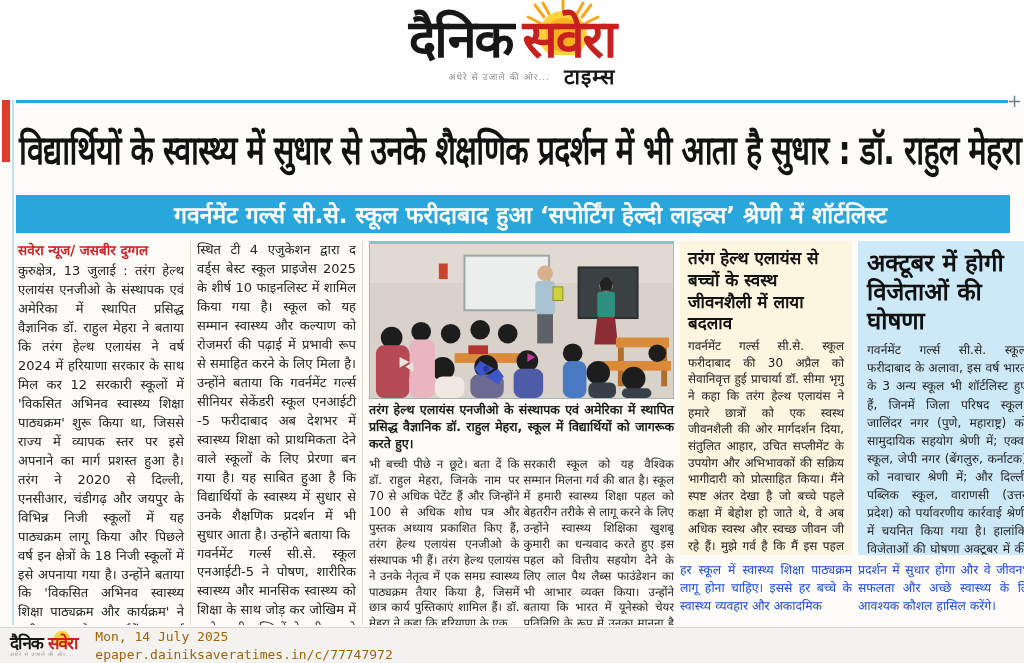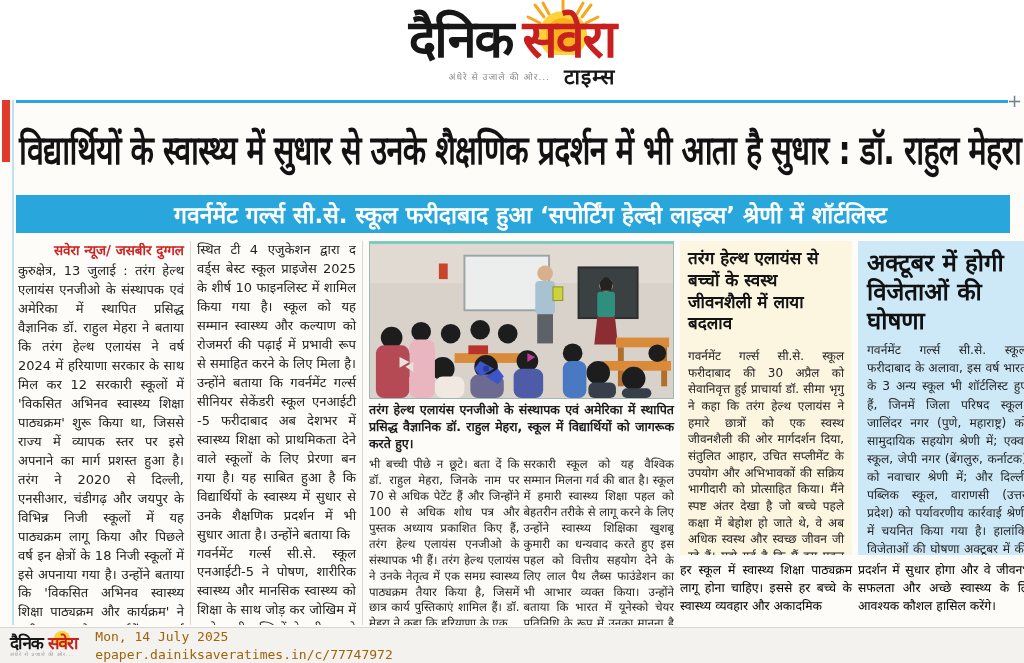--- a/index.html
+++ b/index.html
@@ -27,32 +27,32 @@
   .plus { position:absolute; right:-14px; top:-10px; color:#6d8390; font-size:18px; font-weight:400; cursor:pointer; }
   .headline-wrap { height:90px; display:flex; align-items:center; justify-content:center; overflow:hidden; padding:0 4px; }
   .headline { display:inline-block; white-space:nowrap; font-size:40px; font-weight:900; color:#121212; letter-spacing:-1px; }
   .subband { background:#29a7dd; margin:2px 14px 0 0; height:38px; display:flex; align-items:center; justify-content:center; overflow:hidden;padding-left:35px; }
   .subband span { display:inline-block; white-space:nowrap; color:#ffffff; font-size:23px; font-weight:800; }
   
   .content { display:flex; gap:6px; padding:8px 14px 0 2px; height:392px; overflow:hidden; }
   .bodytext { font-size:13px; line-height:1.46; text-align:justify; color:#232323; white-space:pre-line; }
   .col1 { width:166px; flex:none; }
   .col2 { width:166px; flex:none; border-left:1px solid #ddd6cb; padding-left:6px; }
-  .byline { color:#cc2424; font-weight:800; font-size:13.5px; text-align:right; margin-bottom:3px; }
+  .byline { color:#cc2424; font-weight:800; font-size:13.5px; text-align:left; margin-bottom:3px; }
   .mid  { width:312px; flex:none; border-left:1px solid #ddd6cb; padding-left:6px; display:flex; flex-direction:column; }
   .photo { width:100%; height:158px; border:1px solid #9fb9b2; border-top:3px solid #7ecbc0; background:#cfc9c3; flex:none; }
   .photo svg { width:100%; height:100%; display:block; }
   .caption { font-size:12.5px; font-weight:700; line-height:1.35; margin:3px 0 4px 0; color:#1d1d1d; text-align:justify; }
   .mid-cols { display:flex; gap:4px; flex:1; overflow:hidden; }
   .mid-cols .mcol { flex:1; font-size:11.6px; line-height:1.38; text-align:justify; color:#242424; }
   .col5 { width:172px; flex:none; }
   .cream-box { background:#fcf5e0; height:314px; padding:7px 8px; overflow:hidden; }
-  .cream-box h3 { font-size:17px; line-height:1.28; font-weight:800; color:#131313; margin-bottom:13px; }
+  .cream-box h3 { font-size:17px; line-height:1.28; font-weight:800; color:#131313; margin-bottom:3px; }
   .cream-box p { font-size:11.9px; line-height:1.4; text-align:justify; color:#242424; }
-  .tail { margin-top:7px; font-size:12.3px; line-height:1.45; text-align:justify; color:#000000; }
+  .tail { margin-top:7px; font-size:12.3px; line-height:1.45; text-align:justify; color:#1d4ed8; }
   .col6 { width:178px; flex:none; }
   .blue-box { background:#cde9f7; height:314px; padding:8px 9px; overflow:hidden; }
   .blue-box h2 { font-size:24px; line-height:1.2; font-weight:900; color:#111; margin-bottom:6px; }
   .blue-box p { font-size:12.2px; line-height:1.48; text-align:justify; color:#242424; }
   
   .footer { position:absolute; left:0; right:0; bottom:0; height:36px; background:#f3f2ef; border-top:1px solid #d9d7d2; display:flex; align-items:center; gap:18px; padding-left:10px; }
   .footer-logo { position:relative; line-height:1; white-space:nowrap; }
   .fl-black { font-size:17px; font-weight:900; color:#171717; letter-spacing:-1px; }
   .fl-red { font-size:17px; font-weight:900; color:#c8201f; letter-spacing:-1px; position:relative; z-index:2; }
   .fl-sun { position:absolute; left:44px; top:-4px; width:16px; height:16px; border-radius:50%; background:radial-gradient(circle at 50% 45%, #ffd23a 0 55%, #f6a81c 75%, transparent 78%); z-index:1; }

